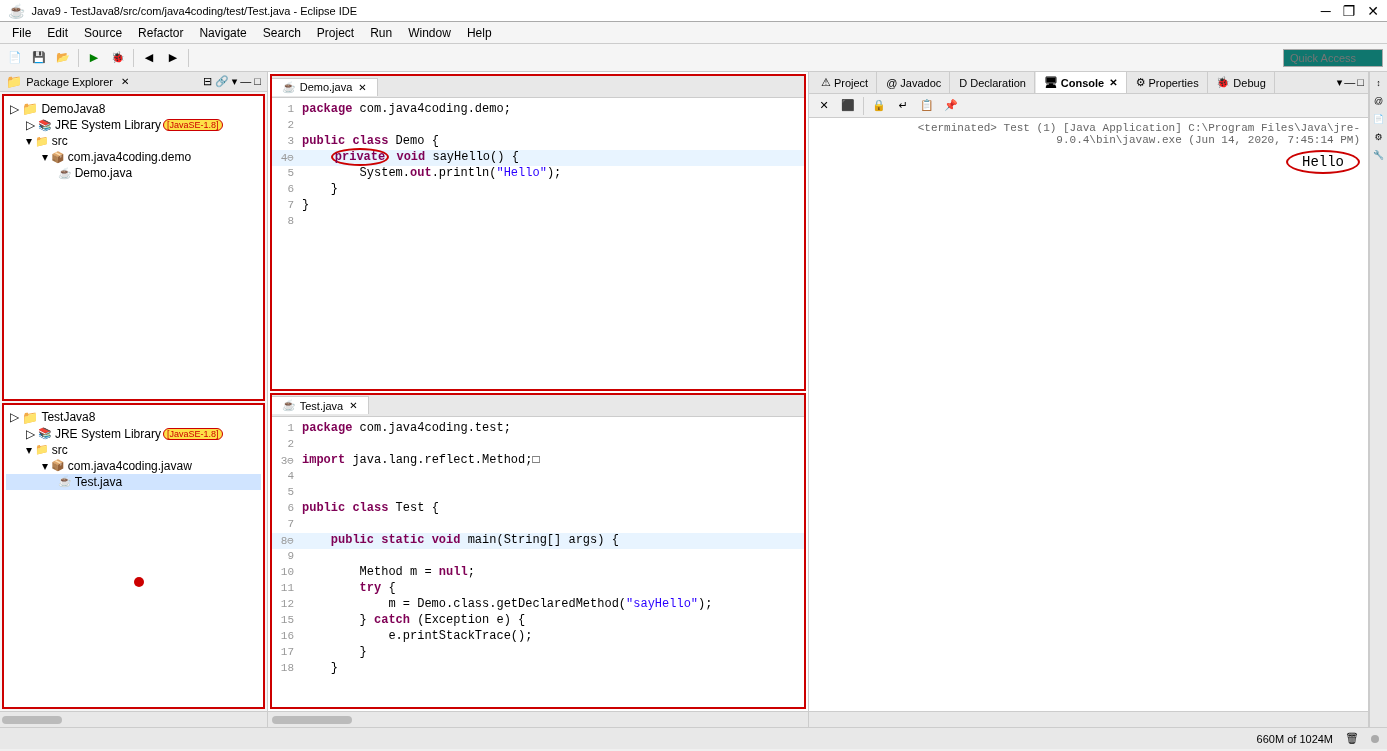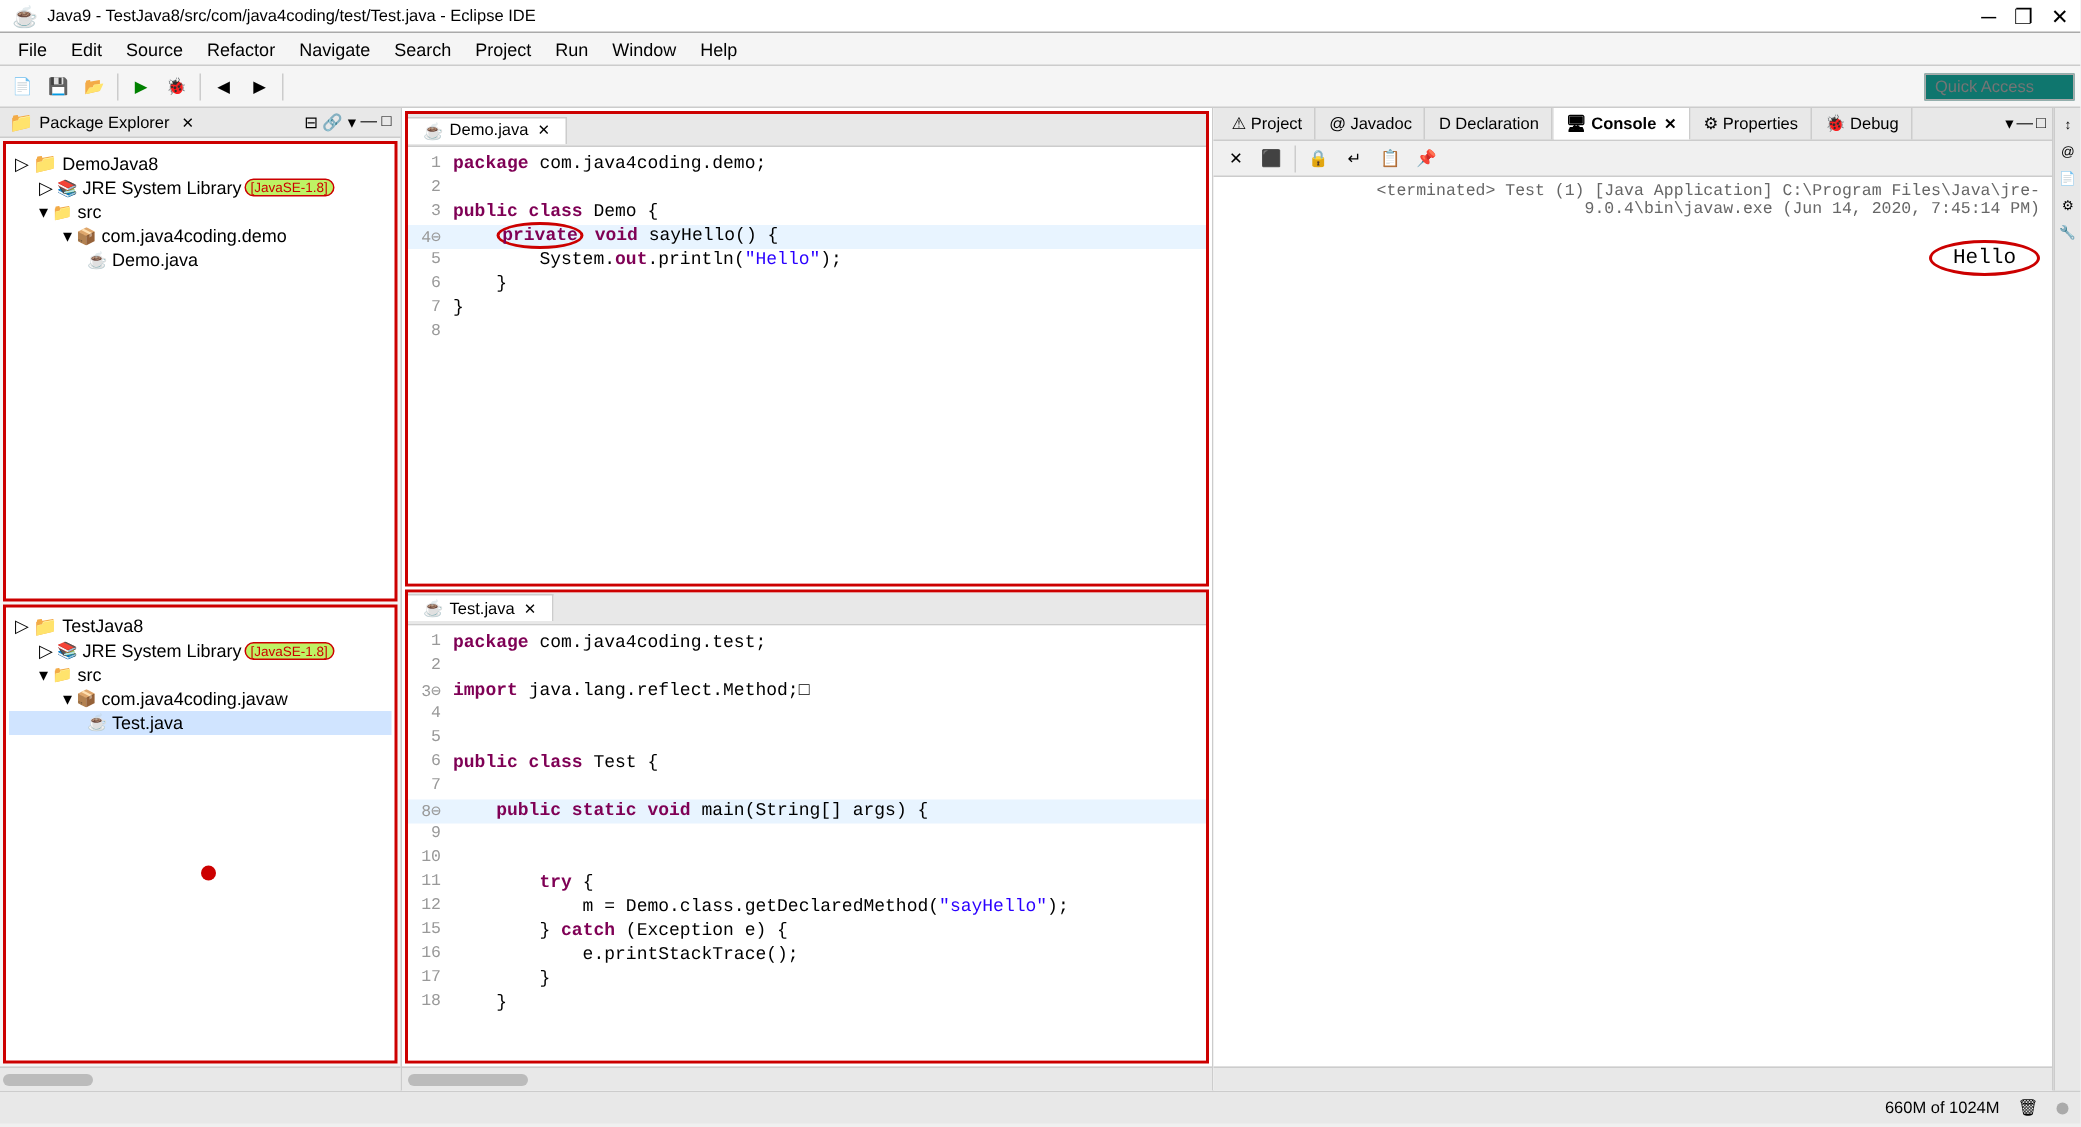--- a/index.html
+++ b/index.html
@@ -98,21 +98,21 @@
     .tree-item {
       display: flex;
       align-items: center;
       padding: 1px 4px;
       cursor: pointer;
       white-space: nowrap;
     }
     .tree-item.selected { background: #d0e4ff; }
     .tree-icon { margin-right: 3px; font-size: 12px; }
     .javase-badge {
-      background: #bef264;
+      background: #fde047;
       border: 1px solid #cc0000;
       border-radius: 10px;
       color: #cc0000;
       font-size: 9px;
       padding: 0 3px;
       margin-left: 2px;
     }
     
     #editor-area {
       flex: 1;
@@ -491,20 +491,21 @@
         </div>
         <div class="code-line line-breakpoint" style="background:#e8f4ff;">
           <span class="line-num">8⊖</span>
           <span class="line-code">    <span class="kw">public static void</span> main(String[] args) {</span>
         </div>
         <div class="code-line">
           <span class="line-num">9</span>
         </div>
         <div class="code-line">
           <span class="line-num">10</span>
+          <span class="line-code">        Method m = <span class="kw">null</span>;</span>
         </div>
         <div class="code-line">
           <span class="line-num">11</span>
           <span class="line-code">        <span class="kw">try</span> {</span>
         </div>
         <div class="code-line">
           <span class="line-num">12</span>
           <span class="line-code">            m = Demo.class.getDeclaredMethod(<span class="str">"sayHello"</span>);</span>
         </div>
         <div class="code-line">
@@ -574,21 +575,21 @@
       <div class="toolbar-btn">🔒</div>
       <div class="toolbar-btn">↵</div>
       <div class="toolbar-btn">📋</div>
       <div class="toolbar-btn">📌</div>
     </div>
 
     <div class="console-content" style="flex:1;padding:4px 8px;font-family:'Courier New',monospace;font-size:12px;overflow-y:auto;">
       <div style="color:#666;font-size:11px;">
         <span>&lt;terminated&gt; Test (1) [Java Application] C:\Program Files\Java\jre-9.0.4\bin\javaw.exe (Jun 14, 2020, 7:45:14 PM)</span>
       </div>
-      <div style="margin-top:14px;">
+      <div style="margin-top:4px;">
         <span style="border:2px solid #cc0000;border-radius:50%;padding:2px 14px;font-size:14px;display:inline-block;">Hello</span>
       </div>
     </div>
 
     <div style="height:16px;background:#e8e8e8;border-top:1px solid #ccc;display:flex;align-items:center;padding:0 4px;">
     </div>
   </div>
 
   <div id="far-right" style="width:18px;background:#e8e8e8;border-left:1px solid #ccc;display:flex;flex-direction:column;align-items:center;padding-top:4px;gap:4px;">
     <div class="toolbar-btn" style="width:14px;height:14px;font-size:9px;">↕</div>

